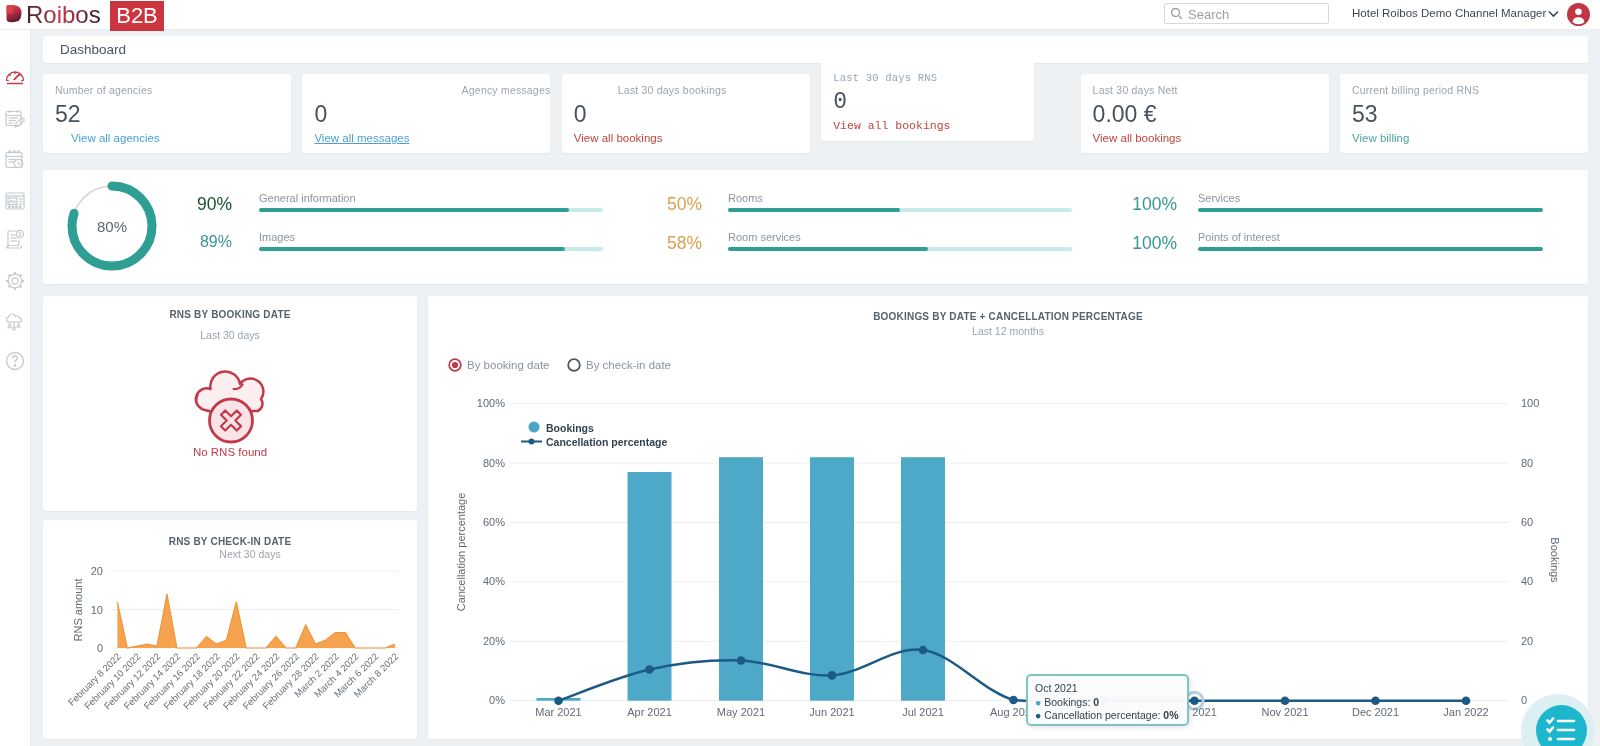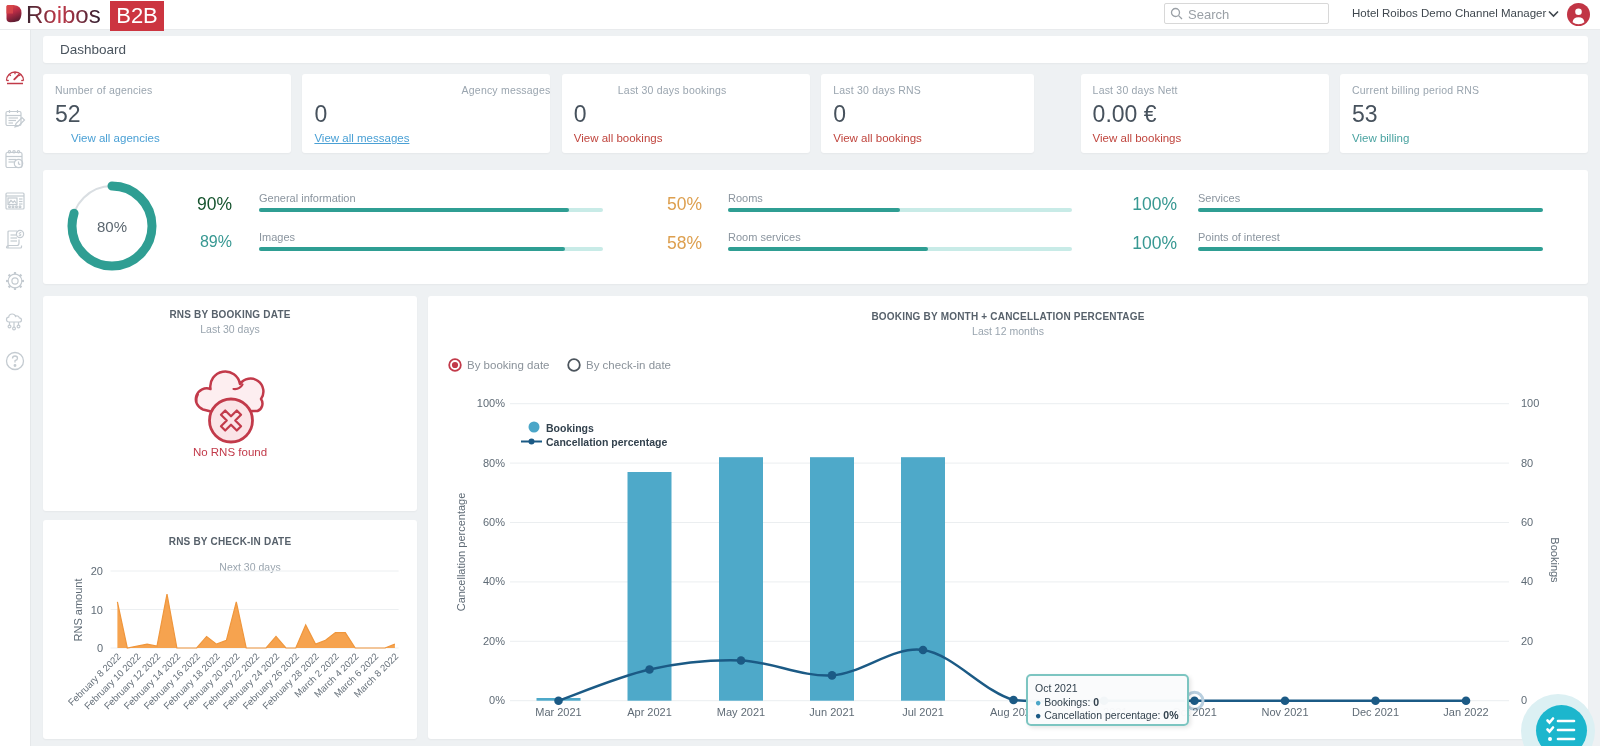--- a/index.html
+++ b/index.html
@@ -182,21 +182,21 @@
   <div class="card" style="left:302.4px;top:74px;width:248px;height:79px;">
     <div class="ctitle" style="margin:10px 0 0 12px;text-align:right;">Agency messages</div>
     <div class="cnum" style="margin:5px 0 0 12px;">0</div>
     <div class="clink blue" style="margin:4px 0 0 12px;text-decoration:underline;">View all messages</div>
   </div>
   <div class="card" style="left:561.8px;top:74px;width:248px;height:79px;">
     <div class="ctitle" style="margin:10px 0 0 12px;padding-left:44px;">Last 30 days bookings</div>
     <div class="cnum" style="margin:5px 0 0 12px;">0</div>
     <div class="clink redl" style="margin:4px 0 0 12px;">View all bookings</div>
   </div>
-  <div class="card" style="left:821.2px;top:74px;width:213px;height:79px;">
+  <div class="card" style="left:821.2px;top:62px;width:213px;height:79px;font-family:Liberation Mono, monospace;">
     <div class="ctitle" style="margin:10px 0 0 12px;">Last 30 days RNS</div>
     <div class="cnum" style="margin:5px 0 0 12px;">0</div>
     <div class="clink redl" style="margin:4px 0 0 12px;">View all bookings</div>
   </div>
   <div class="card" style="left:1080.6px;top:74px;width:248px;height:79px;">
     <div class="ctitle" style="margin:10px 0 0 12px;">Last 30 days Nett</div>
     <div class="cnum" style="margin:5px 0 0 12px;">0.00 €</div>
     <div class="clink redl" style="margin:4px 0 0 12px;">View all bookings</div>
   </div>
   <div class="card" style="left:1340px;top:74px;width:248px;height:79px;">
@@ -239,34 +239,34 @@
   <div class="abs" style="left:1105px;top:193.5px;width:72px;text-align:right;font-size:17.5px;color:#379892;">100%</div>
   <div class="abs" style="left:1198px;top:192px;font-size:11px;color:#8b959f;">Services</div>
   <div class="abs" style="left:1198px;top:208px;width:345px;height:4px;border-radius:2px;background:#2f9e93;"></div>
   <div class="abs" style="left:1105px;top:232.5px;width:72px;text-align:right;font-size:17.5px;color:#379892;">100%</div>
   <div class="abs" style="left:1198px;top:231px;font-size:11px;color:#8b959f;">Points of interest</div>
   <div class="abs" style="left:1198px;top:247px;width:345px;height:4px;border-radius:2px;background:#2f9e93;"></div>
 </div>
 
 <div class="card" style="left:43px;top:296px;width:374px;height:215px;">
   <div class="cardtitle" style="margin-top:13px;">RNS BY BOOKING DATE</div>
-  <div class="cardsub" style="margin-top:3px;">Last 30 days</div>
+  <div class="cardsub" style="margin-top:9px;">Last 30 days</div>
   <svg style="position:absolute;left:150px;top:66px" width="76" height="82" viewBox="0 0 76 82" id="cloudsvg">
     <path d="M10,47.5 A10.5,10.5 0 0 1 17.5,27 A14.5,14.5 0 0 1 47,22 A11,11 0 0 1 68,37 A8,8 0 0 1 64.5,49 L18,49.5 Z" fill="#fdeef0" stroke="#c23a4a" stroke-width="2.5" stroke-linejoin="round"></path>
     <path d="M3.2,39 A12,12 0 0 1 4.7,32.5" fill="none" stroke="#c23a4a" stroke-width="2.5" stroke-linecap="round"></path>
     <path d="M40.5,27 A9,9 0 0 0 49.5,22.5" fill="none" stroke="#c23a4a" stroke-width="2.2" stroke-linecap="round"></path>
     <circle cx="38" cy="58.5" r="21.5" fill="#fbe4e7" stroke="#c23a4a" stroke-width="2.8"></circle>
     <path transform="translate(38,58.5) rotate(45)" d="M-3,-11.2 L3,-11.2 L3,-3 L11.2,-3 L11.2,3 L3,3 L3,11.2 L-3,11.2 L-3,3 L-11.2,3 L-11.2,-3 L-3,-3 Z" fill="#fbe4e7" stroke="#c23a4a" stroke-width="2.2" stroke-linejoin="round"></path>
   </svg>
   <div style="position:absolute;top:150px;width:100%;text-align:center;font-size:11.5px;color:#c23a4a;">No RNS found</div>
 </div>
 
 <div class="card" style="left:43px;top:520px;width:374px;height:219px;">
   <div class="cardtitle" style="margin-top:16px;">RNS BY CHECK-IN DATE</div>
-  <div class="cardsub" style="margin-top:14px;padding-left:40px;">Next 30 days</div>
+  <div class="cardsub" style="margin-top:1px;padding-left:40px;">Next 30 days</div>
 </div>
 <svg class="abs" style="left:43px;top:520px" width="374" height="226" viewBox="0 0 374 226" id="rnschart">
   <g stroke="#eceff1" stroke-width="1">
     <line x1="67.6" y1="51" x2="355.6" y2="51"></line>
     <line x1="67.6" y1="89.5" x2="355.6" y2="89.5"></line>
     <line x1="67.6" y1="128" x2="355.6" y2="128"></line>
   </g>
   <g font-size="11" fill="#5f6b76" text-anchor="end">
     <text x="60" y="55">20</text>
       <text x="60" y="93.5">10</text>
@@ -288,21 +288,21 @@
     <text transform="rotate(-45 256.8 137)" x="256.8" y="137">February 26 2022</text>
     <text transform="rotate(-45 276.6 137)" x="276.6" y="137">February 28 2022</text>
     <text transform="rotate(-45 296.4 137)" x="296.4" y="137">March 2 2022</text>
     <text transform="rotate(-45 316.2 137)" x="316.2" y="137">March 4 2022</text>
     <text transform="rotate(-45 336.1 137)" x="336.1" y="137">March 6 2022</text>
     <text transform="rotate(-45 355.9 137)" x="355.9" y="137">March 8 2022</text>
   </g>
 </svg>
 
 <div class="card" style="left:428px;top:296px;width:1160px;height:443px;">
-  <div class="cardtitle" style="margin-top:15px;">BOOKING BY MONTH + CANCELLATION PERCENTAGE</div>
+  <div class="cardtitle" style="margin-top:15px;">BOOKINGS BY DATE + CANCELLATION PERCENTAGE</div>
   <div class="cardsub" style="margin-top:3px;">Last 12 months</div>
 </div>
 <svg class="abs" style="left:428px;top:296px" width="1160" height="443" viewBox="0 0 1160 443" id="mainchart">
   <g stroke="#ebeef0" stroke-width="1">
     <line x1="82" y1="107.7" x2="1081" y2="107.7"></line>
     <line x1="82" y1="167.1" x2="1081" y2="167.1"></line>
     <line x1="82" y1="226.5" x2="1081" y2="226.5"></line>
     <line x1="82" y1="285.9" x2="1081" y2="285.9"></line>
     <line x1="82" y1="345.3" x2="1081" y2="345.3"></line>
     <line x1="82" y1="404.7" x2="1081" y2="404.7"></line>

